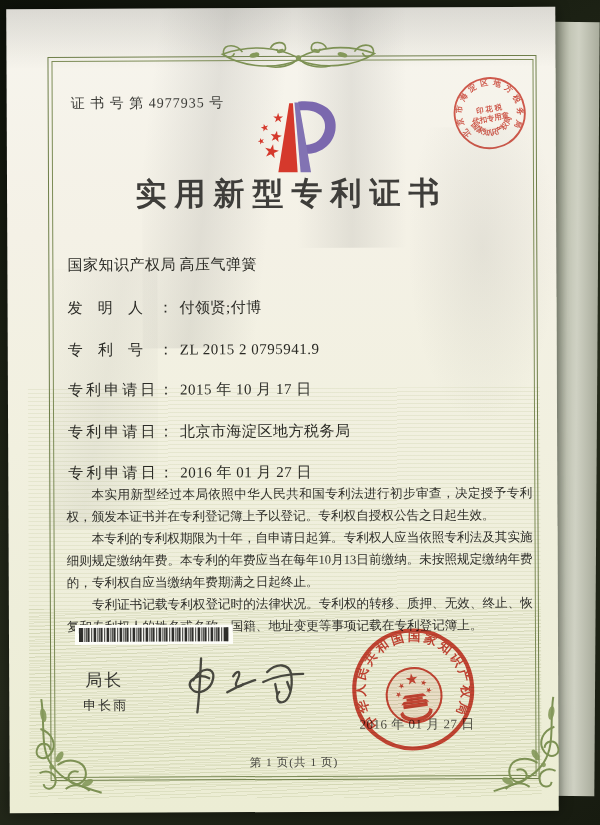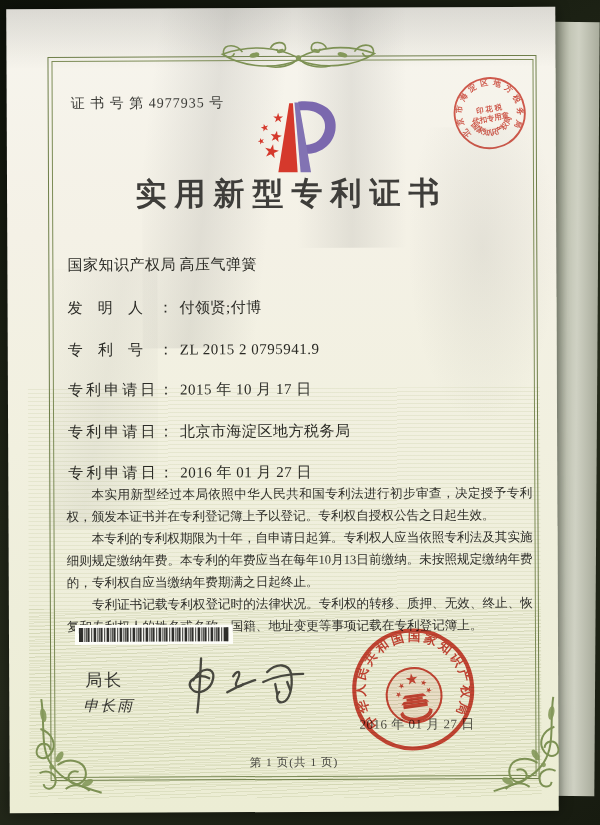--- a/index.html
+++ b/index.html
@@ -26,21 +26,21 @@
   
   .certno{left:64px;top:86px;font-size:14px;letter-spacing:1px;color:#3c3c38;}
   .title{left:41px;top:165px;width:487px;text-align:center;font-size:31px;font-weight:600;letter-spacing:8px;color:#3e3d3a;}
   .frow{left:60px;width:460px;font-size:15px;color:#29292575;color:#2b2b26;letter-spacing:.5px;white-space:nowrap;}
   .flabel{display:inline-block;width:106px;text-align-last:justify;}
   .fval{margin-left:6px;margin-top:20px;}
   .f0{top:247px}.f1{top:290px}.f2{top:332px}.f3{top:372px}.f4{top:414px}.f5{top:455px}
   .paras{left:58px;top:475px;width:466px;font-size:12.6px;line-height:22px;color:#30302b;text-align:justify;}
   .paras p{margin:0;text-indent:2em;}
   .sig-role{left:76px;top:660px;font-size:17px;color:#33332e;letter-spacing:2px;}
-  .sig-name{left:74px;top:688px;font-size:15px;color:#33332e;letter-spacing:2px;font-style:italic;}
+  .sig-name{left:74px;top:688px;font-size:13px;color:#33332e;letter-spacing:2px;}
   .footer{left:41px;top:747px;width:487px;text-align:center;font-size:11.5px;color:#45453f;letter-spacing:1px;}
   .seal-date{left:350px;top:708px;font-size:13px;color:#4c4c42;letter-spacing:.5px;white-space:nowrap;}
   
   .tax-seal{left:444px;top:67px;width:78px;height:78px;transform:rotate(-10deg);mix-blend-mode:multiply;opacity:.82;}
   .main-seal{left:341px;top:619px;width:126px;height:126px;transform:rotate(-8deg);mix-blend-mode:multiply;opacity:.92;}
   .logo{left:235px;top:90px;width:104px;height:78px;}
   .barcode{left:66px;top:616px;width:158px;height:20px;}
   .signature{left:162px;top:645px;width:140px;height:64px;}
   .orn-top{left:202px;top:31px;width:180px;height:38px;}
   .orn-bl{left:22px;top:688px;width:72px;height:102px;}

